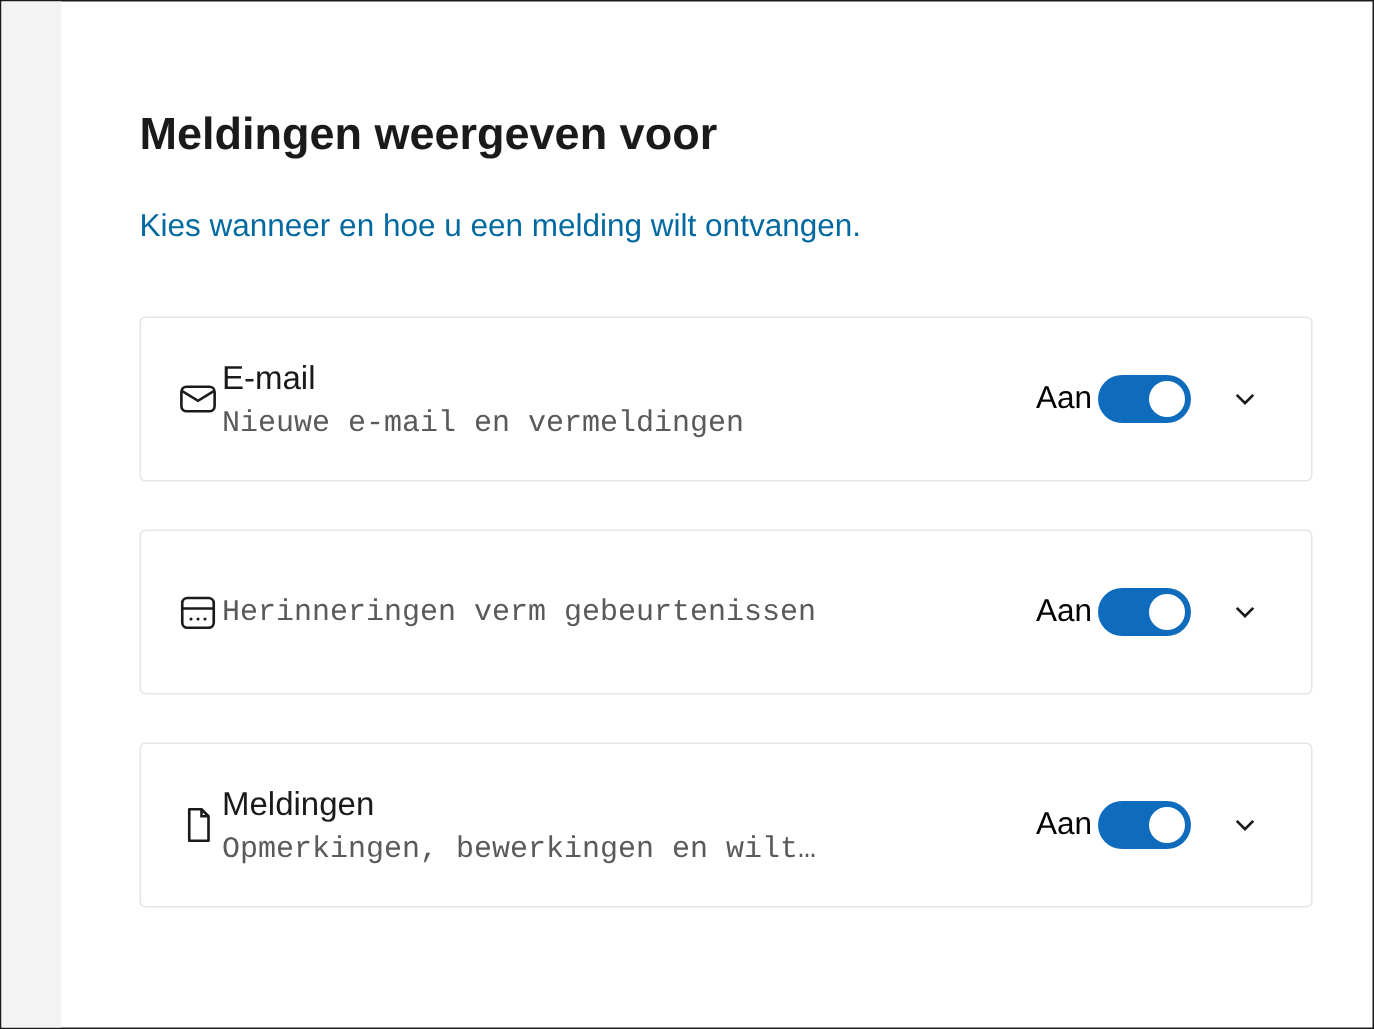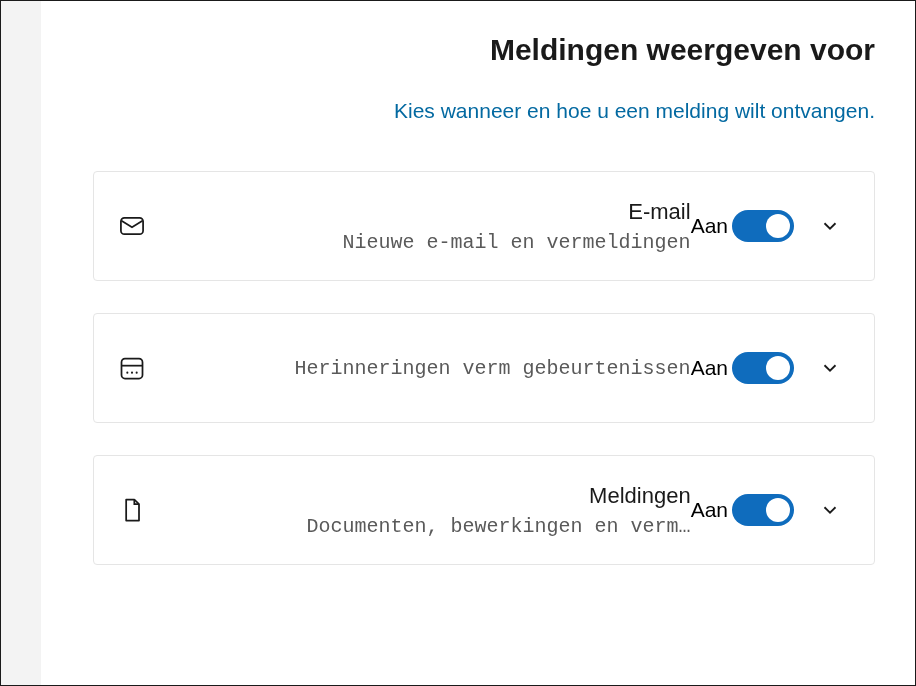--- a/index.html
+++ b/index.html
@@ -25,23 +25,22 @@
     }
     
     .left-sidebar {
       width: 40px;
       background: #f3f3f3;
       flex-shrink: 0;
     }
     
     .content-area {
       flex: 1;
-      padding: 32px 40px 40px 52px;
+      padding: 72px 40px 40px 52px;
       overflow: hidden;
-      text-align: right;
     }
     
     .page-title {
       font-size: 30px;
       font-weight: 700;
       color: #1a1a1a;
       margin-bottom: 32px;
     }
     
     .page-subtitle {
@@ -214,21 +213,21 @@
 
       <div class="notification-row">
         <span class="row-icon">
           <svg viewBox="0 0 24 24">
             <path d="M7 3 L14 3 L18 7 L18 21 L7 21 Z" stroke-linejoin="round"></path>
             <path d="M14 3 L14 7 L18 7"></path>
           </svg>
         </span>
         <div class="row-text">
           <span class="row-title">Meldingen</span>
-          <span class="row-desc">Documenten, bewerkingen en verm…</span>
+          <span class="row-desc">Opmerkingen, bewerkingen en wilt…</span>
         </div>
         <span class="row-status">Aan</span>
         <div class="toggle">
           <div class="toggle-knob"></div>
         </div>
         <span class="chevron">
           <svg viewBox="0 0 24 24">
             <path d="M6 9 L12 15 L18 9"></path>
           </svg>
         </span>

